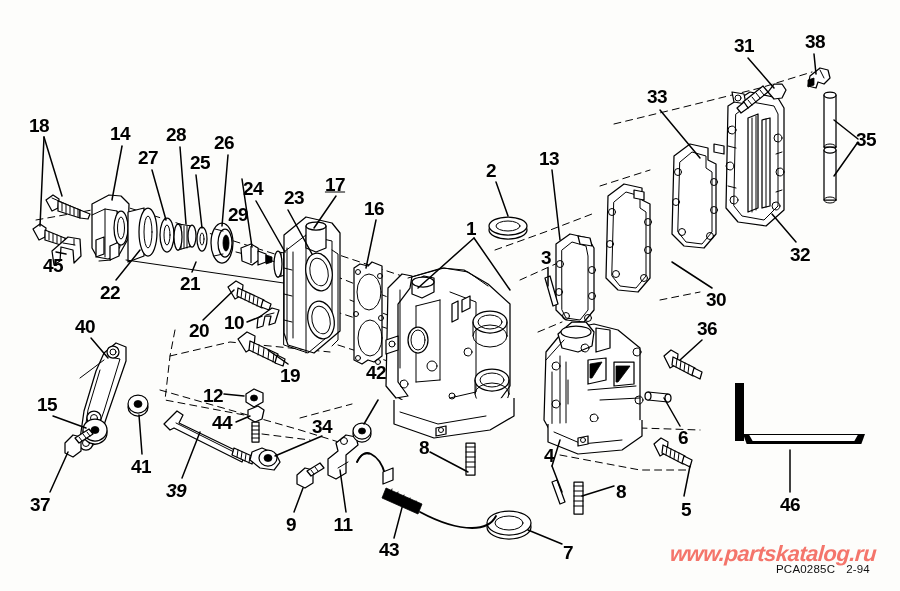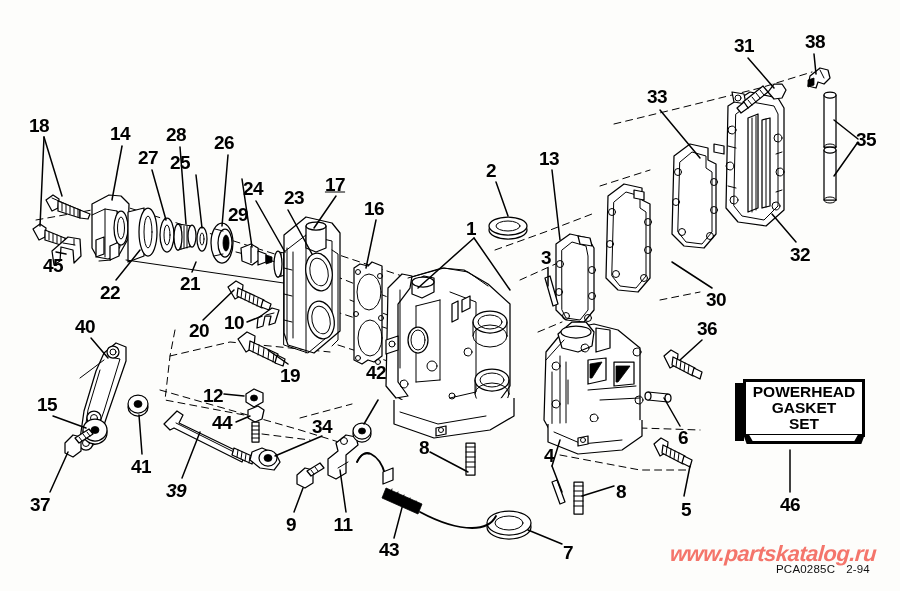--- a/index.html
+++ b/index.html
@@ -727,25 +727,20 @@
         <line x1="814" y1="54" x2="816" y2="74" stroke="#000" stroke-width="1.5" stroke-linecap="round"></line>
         <line x1="858" y1="139" x2="834" y2="120" stroke="#000" stroke-width="1.5" stroke-linecap="round"></line>
         <line x1="858" y1="142" x2="834" y2="176" stroke="#000" stroke-width="1.5" stroke-linecap="round"></line>
         <line x1="790" y1="492" x2="790" y2="450" stroke="#000" stroke-width="1.5" stroke-linecap="round"></line>
       </g>
     </svg>
 
   <div id="gasket-box">
     <div class="box-side"></div>
     <div class="box-bottom"></div>
-    <div class="box-face">
-      <div class="box-line">POWERHEAD</div>
-      <div class="box-line">GASKET</div>
-      <div class="box-line">SET</div>
-    </div>
     <div class="box-bottom-inner"></div>
   </div>
 
   <div id="callout-layer">
       <div class="callout" style="left: 471px; top: 228px;">1</div>
       <div class="callout" style="left: 491px; top: 170px;">2</div>
       <div class="callout" style="left: 546px; top: 257px;">3</div>
       <div class="callout" style="left: 549px; top: 455px;">4</div>
       <div class="callout" style="left: 686px; top: 509px;">5</div>
       <div class="callout" style="left: 683px; top: 437px;">6</div>
@@ -761,21 +756,21 @@
       <div class="callout" style="left: 47px; top: 404px;">15</div>
       <div class="callout" style="left: 374px; top: 208px;">16</div>
       <div class="callout" style="left: 335px; top: 184px; text-decoration: underline;">17</div>
       <div class="callout" style="left: 39px; top: 125px;">18</div>
       <div class="callout" style="left: 290px; top: 375px;">19</div>
       <div class="callout" style="left: 199px; top: 330px;">20</div>
       <div class="callout" style="left: 190px; top: 283px;">21</div>
       <div class="callout" style="left: 110px; top: 292px;">22</div>
       <div class="callout" style="left: 294px; top: 197px;">23</div>
       <div class="callout" style="left: 253px; top: 188px;">24</div>
-      <div class="callout" style="left: 180px; top: 162px;">25</div>
+      <div class="callout" style="left: 200px; top: 162px;">25</div>
       <div class="callout" style="left: 224px; top: 142px;">26</div>
       <div class="callout" style="left: 148px; top: 157px;">27</div>
       <div class="callout" style="left: 176px; top: 134px;">28</div>
       <div class="callout" style="left: 238px; top: 166px; margin-top: 48px;">29</div>
       <div class="callout" style="left: 716px; top: 299px;">30</div>
       <div class="callout" style="left: 744px; top: 45px;">31</div>
       <div class="callout" style="left: 800px; top: 254px;">32</div>
       <div class="callout" style="left: 657px; top: 96px;">33</div>
       <div class="callout" style="left: 322px; top: 426px;">34</div>
       <div class="callout" style="left: 866px; top: 139px;">35</div>

